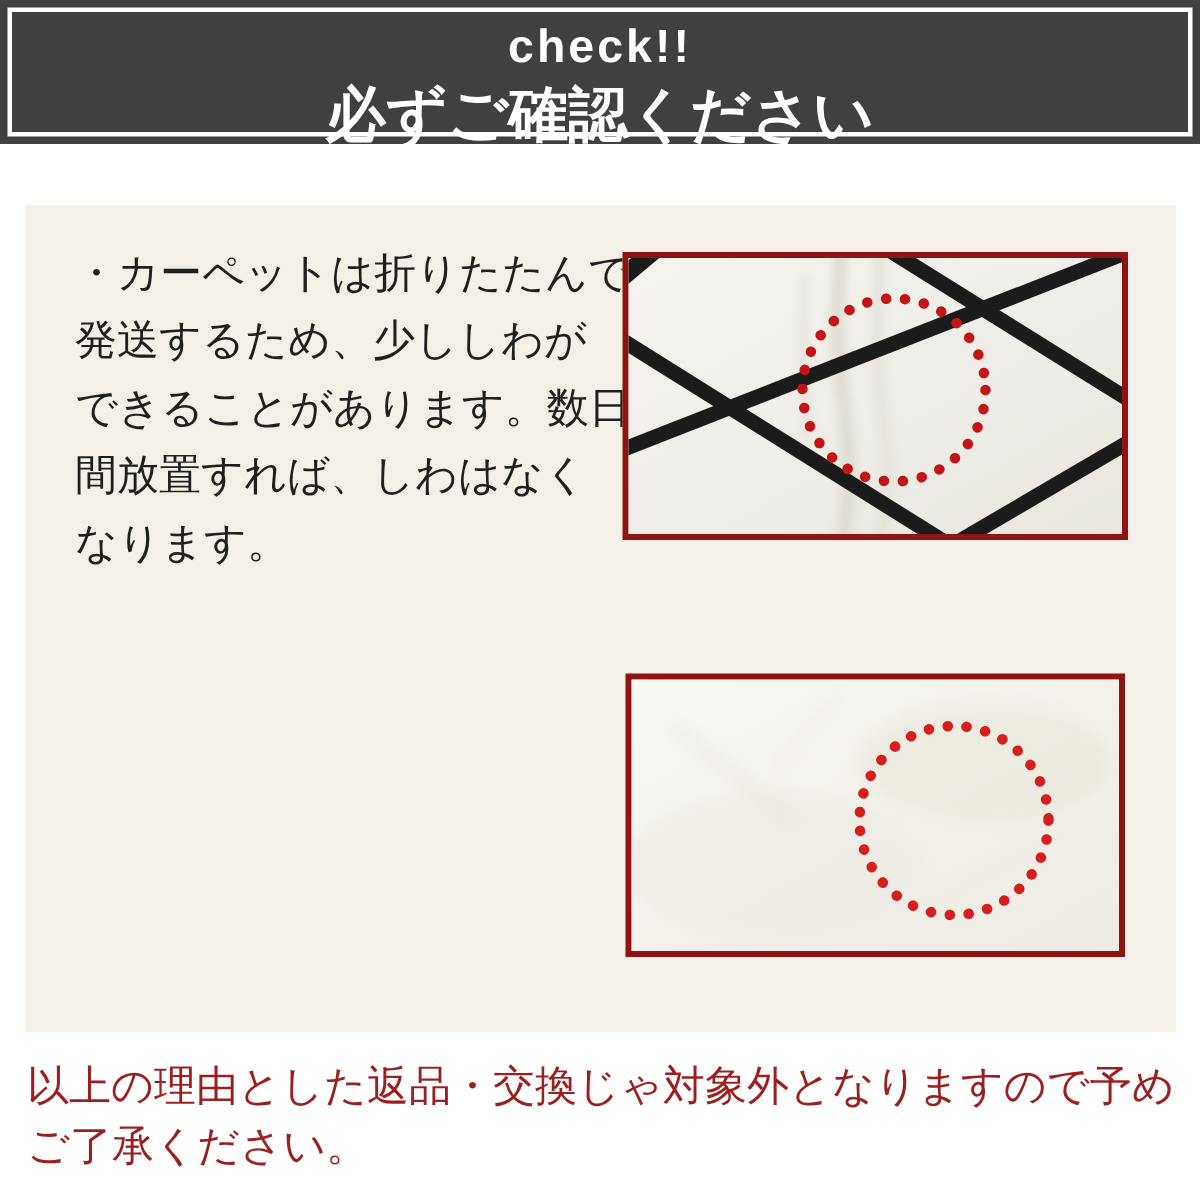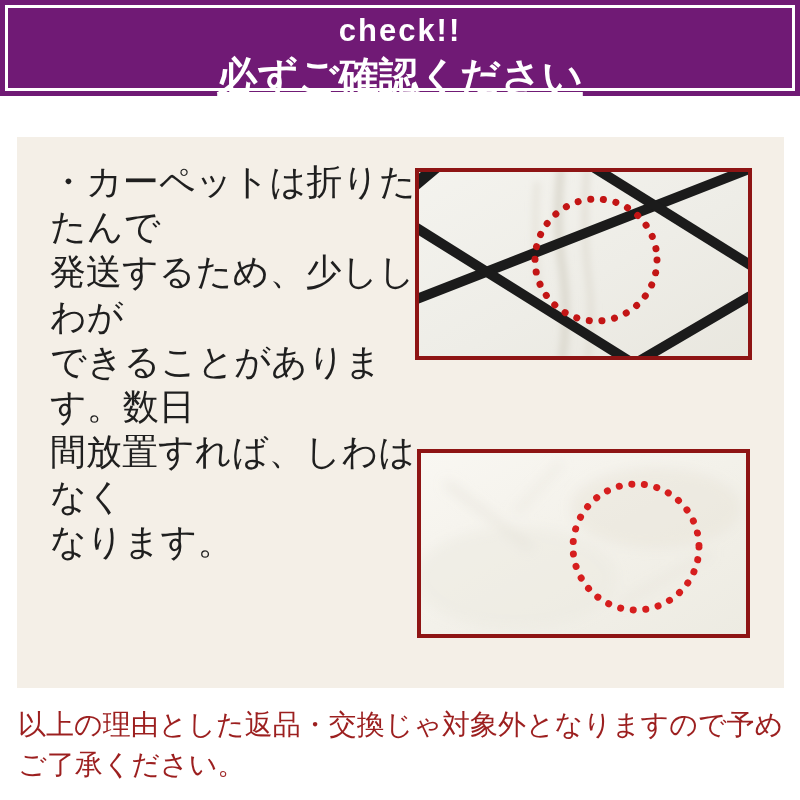--- a/index.html
+++ b/index.html
@@ -4,42 +4,42 @@
 <style>
   html,body{margin:0;padding:0;}
   body{
     width:800px;height:800px;position:relative;background:#ffffff;
     font-family:"Liberation Sans","DejaVu Sans",sans-serif;
     overflow:hidden;
   }
   
   .banner{
     position:absolute;left:0;top:0;width:800px;height:96px;
-    background:#701a75;box-sizing:border-box;
+    background:#404040;box-sizing:border-box;
   }
   .banner-inner{
     position:absolute;left:5px;top:5px;right:5px;bottom:5px;
     border:3px solid #ffffff;pointer-events:none;
   }
   .banner-check{
     position:absolute;top:13px;left:0;width:100%;text-align:center;
     color:#ffffff;font-size:31px;font-weight:bold;letter-spacing:2px;
   }
   .banner-title{
     position:absolute;top:49px;left:0;width:100%;text-align:center;
-    color:#ffffff;font-size:40px;font-weight:bold;letter-spacing:0px;text-decoration:underline;
+    color:#ffffff;font-size:40px;font-weight:bold;letter-spacing:0px;
   }
   
   .content{
     position:absolute;left:17px;top:137px;width:767px;height:551px;
     background:#f4efe7;
   }
   .note{
     position:absolute;left:33px;width:372px;
-    font-size:36px;line-height:45px;color:#1f1f1f;
+    font-size:28px;line-height:45px;color:#1f1f1f;
     white-space:pre-line;letter-spacing:0px;
   }
   .note1{top:22px;}
   .note2{top:289px;}
   .photo{
     position:absolute;border:4px solid #8e1414;background:#f1f0eb;
     line-height:0;
   }
   .photo1{left:398px;top:31px;width:329px;height:184px;}
   .photo2{left:400px;top:312px;width:325px;height:181px;}

